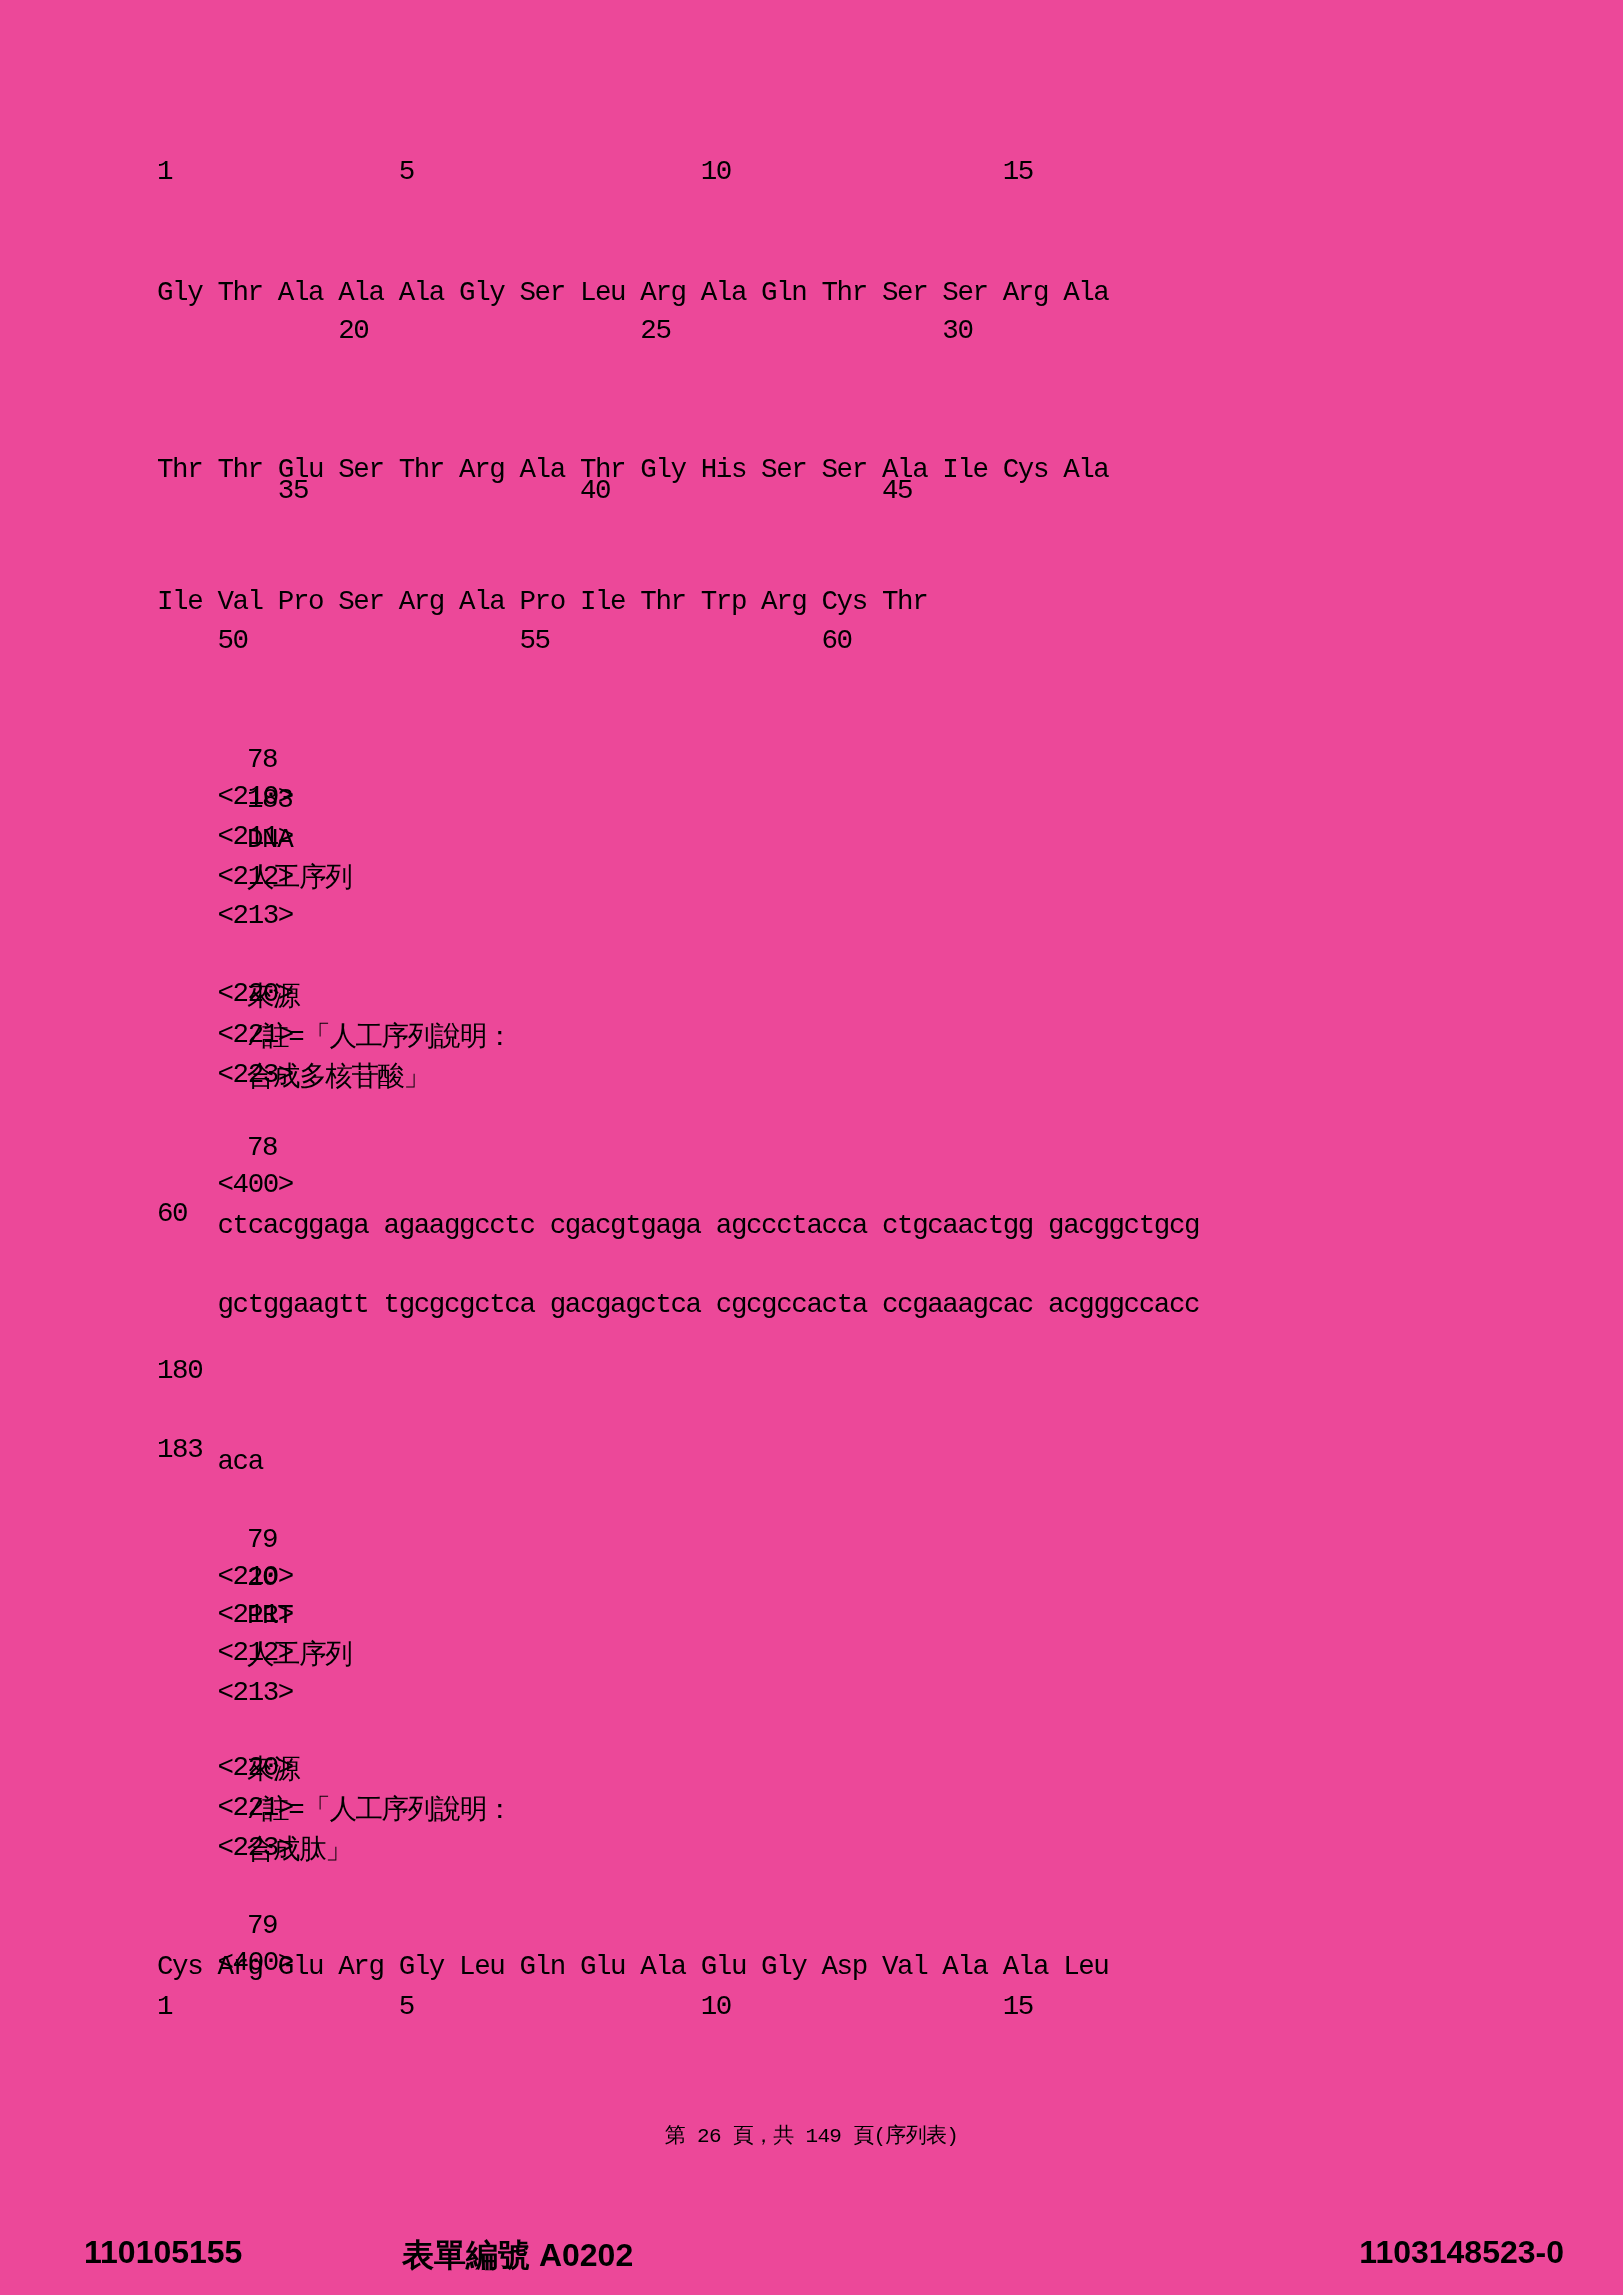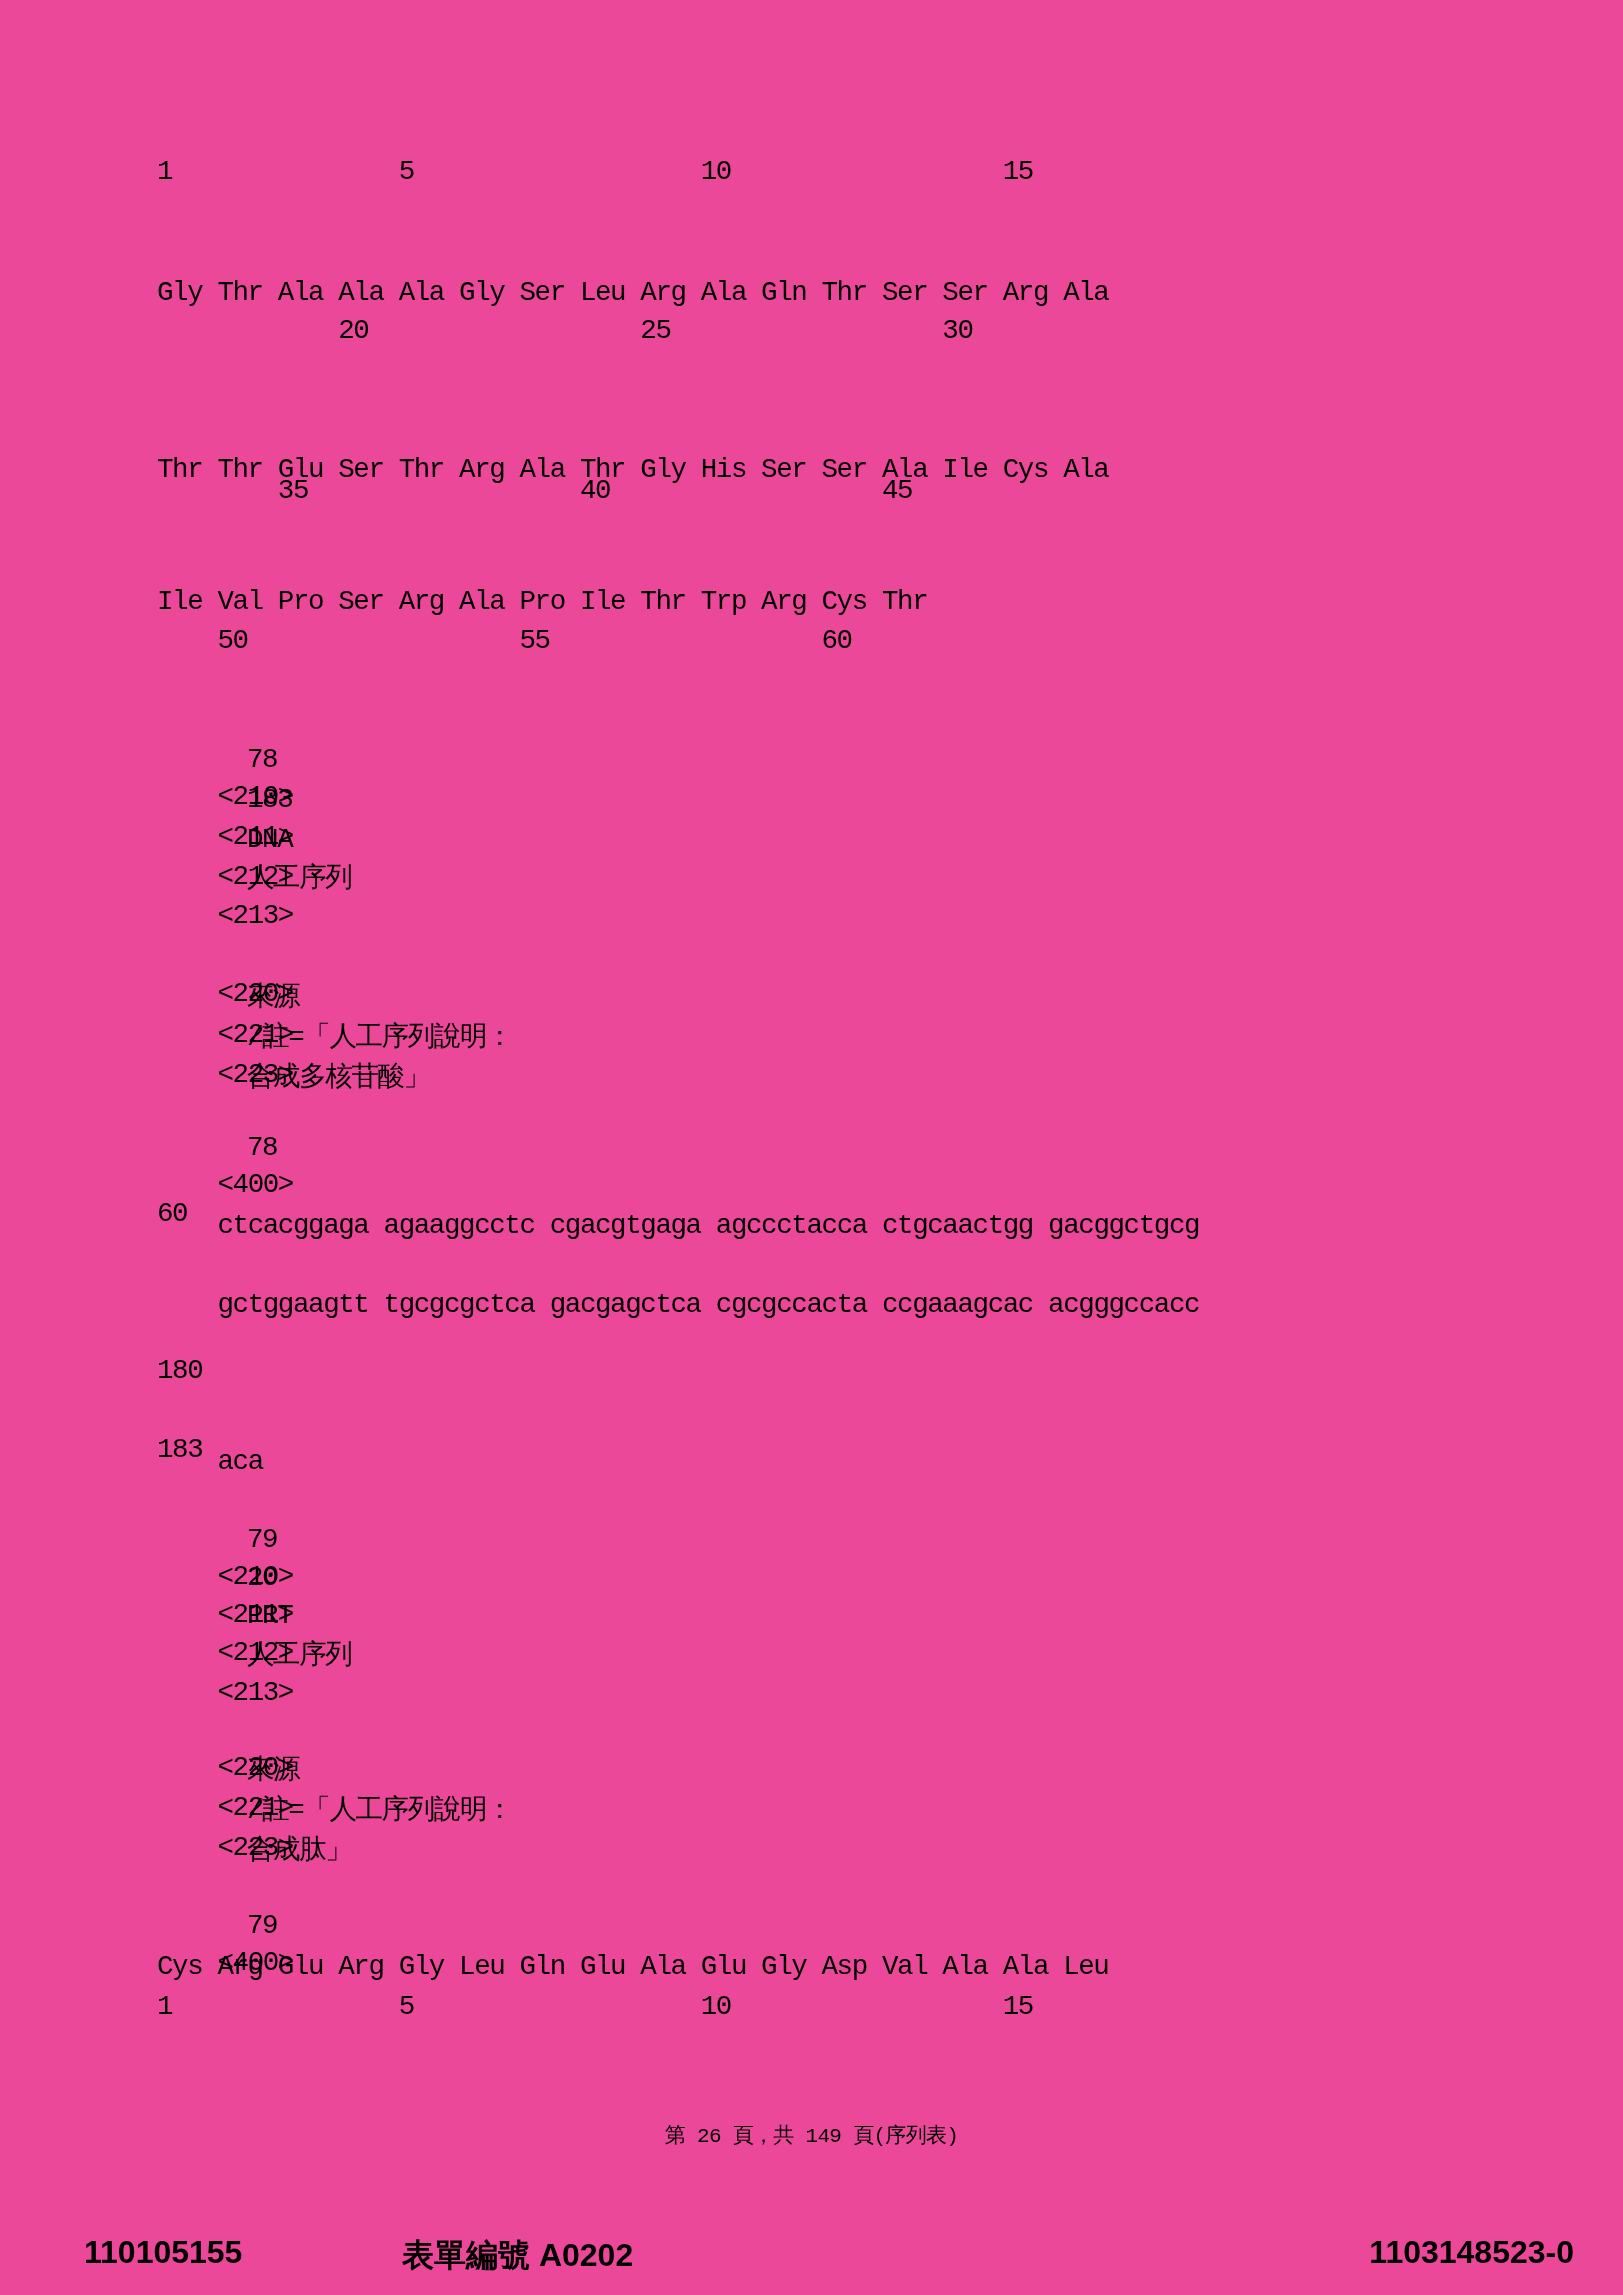--- a/index.html
+++ b/index.html
@@ -47,21 +47,21 @@
     color:#000;
   }
   .meta {
     position:absolute;
     white-space:pre;
     font-family:"Liberation Sans","DejaVu Sans",sans-serif;
     font-weight:bold;
     font-size:32px;
     color:#000;
   }
-  .meta-right { right:49px; text-align:left; }
+  .meta-right { right:59px; text-align:left; }
 </style>
 </head>
 <body>
 
 <div class="page">
 
   <div class="ln" style="top:153px">1               5                   10                  15</div>
   <div class="ln" style="top:274px">Gly Thr Ala Ala Ala Gly Ser Leu Arg Ala Gln Thr Ser Ser Arg Ala</div>
   <div class="ln" style="top:312px">            20                  25                  30</div>
   <div class="ln" style="top:451px">Thr Thr Glu Ser Thr Arg Ala Thr Gly His Ser Ser Ala Ile Cys Ala</div>

